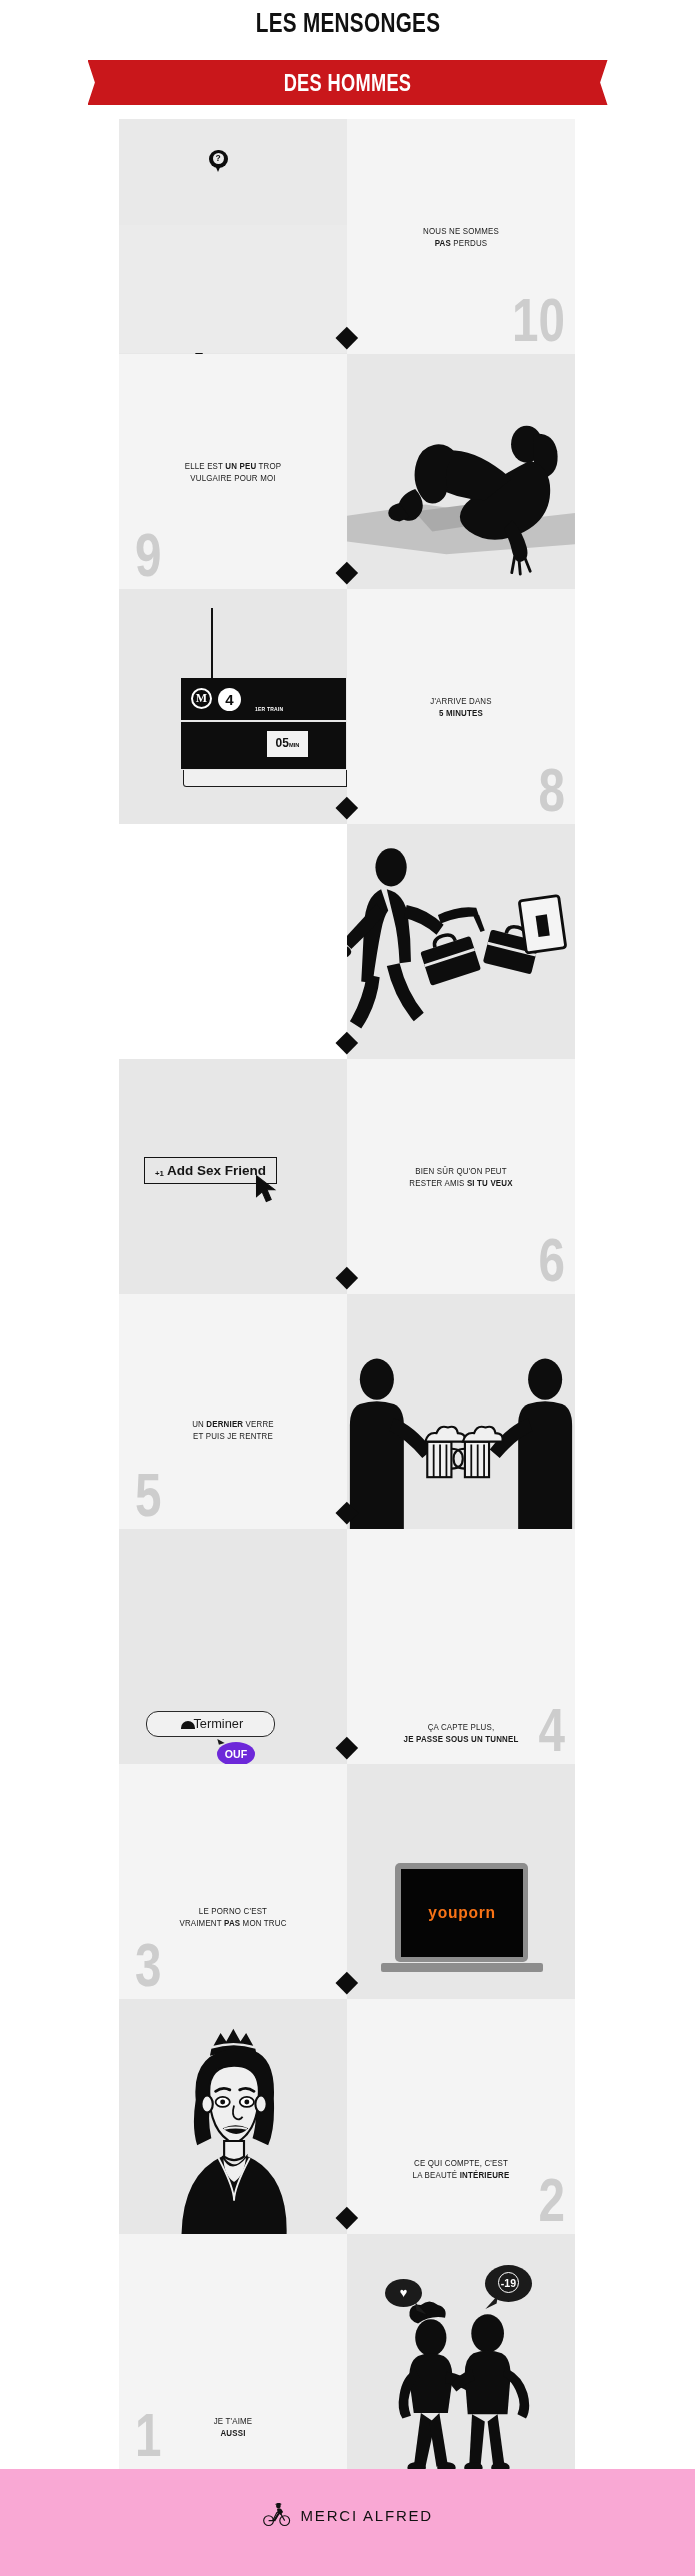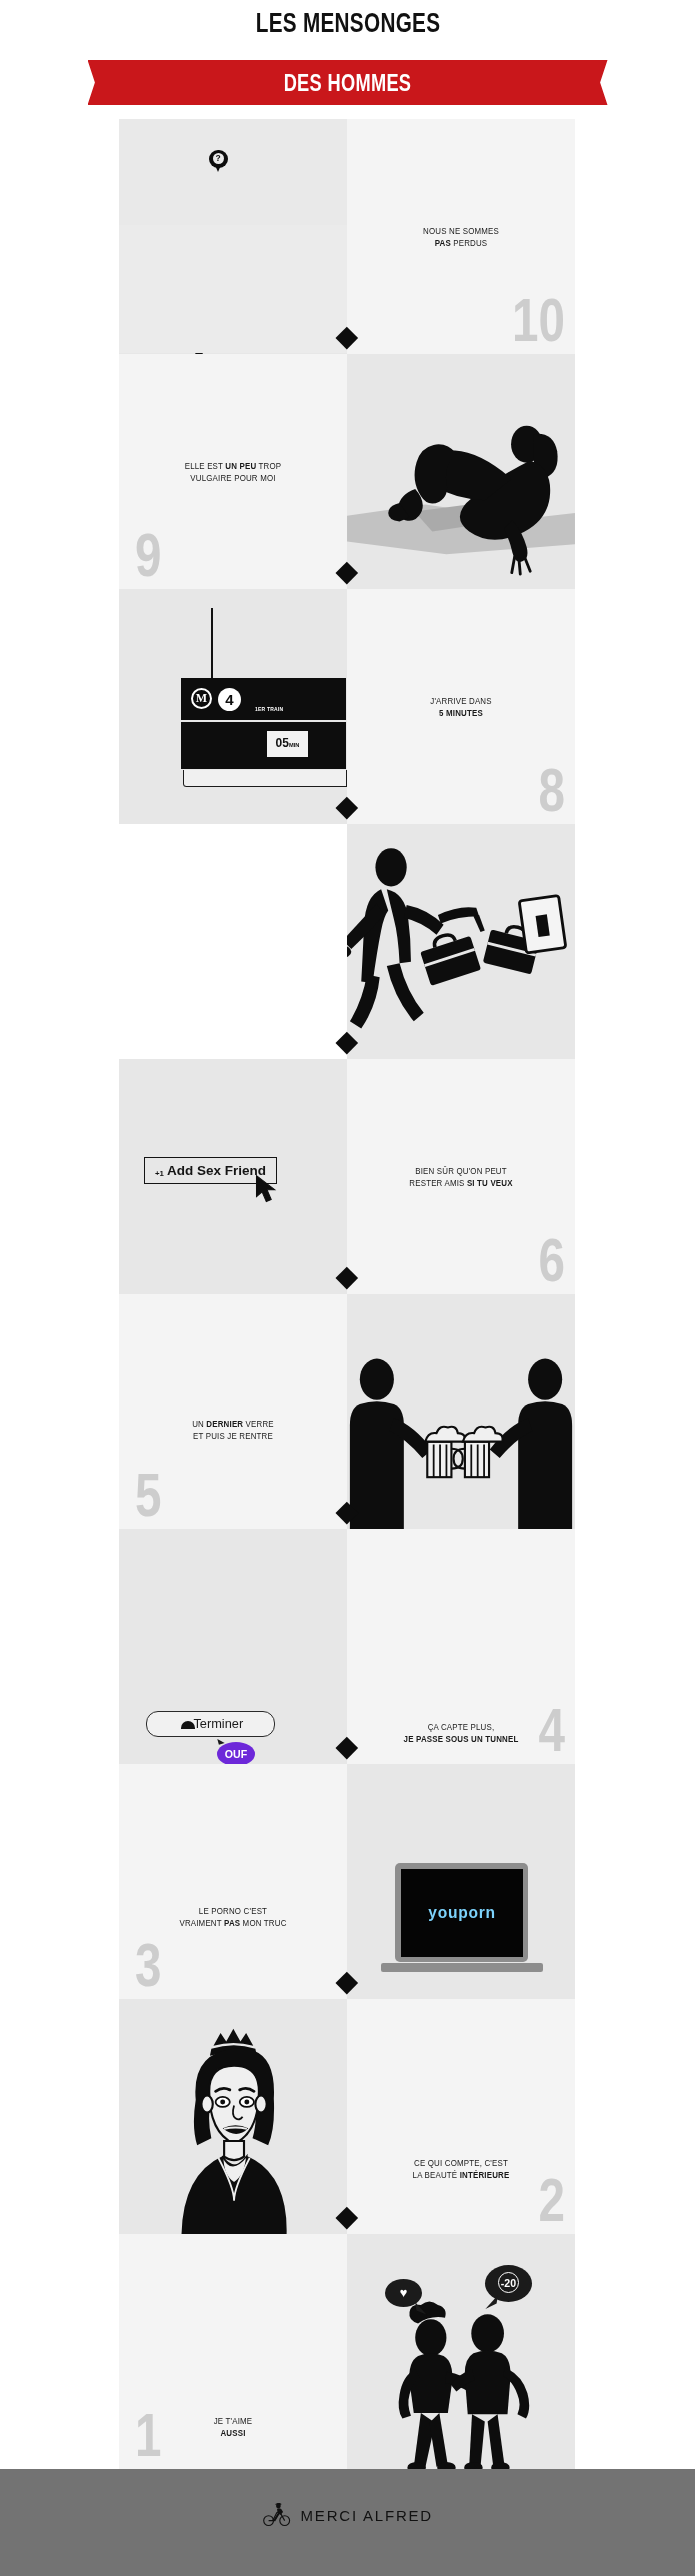--- a/index.html
+++ b/index.html
@@ -145,36 +145,36 @@
     content:""; position:absolute; left:1.4px; top:-4.3px;
     border-left:6.4px solid #191919; border-top:6.4px solid transparent;
     transform: rotate(-15deg);
   }
 
   
   .lap-body { position:absolute; background:#8d8d8d; border-radius:5px; }
   .lap-screen { position:absolute; background:#050505; }
   .lap-base { position:absolute; background:#8d8d8d; border-radius:2.1px; }
   .lap-logo {
-    position:absolute; width:100%; text-align:center; color:#7dd3fc;
+    position:absolute; width:100%; text-align:center; color:#f97316;
     font-family:"Liberation Sans Narrow","Liberation Sans",sans-serif;
     font-weight:bold; font-size:15.6px; letter-spacing:0.7px;
   }
 
   
   .sb {
     position:absolute; border-radius:50%; background:#1b1b1b; color:#fff;
     text-align:center; font-family:"Liberation Sans Narrow","Liberation Sans",sans-serif;
     font-weight:bold;
   }
 
   
   #footer {
     position:absolute; top:2469px; left:0; width:696px; height:107px;
-    background:#737373;
+    background:#f9a8d4;
     padding-left:12px;
   }
   #footer-inner {
     position:absolute; top:34px; left:0; width:696px; text-align:center;
   }
   #brand-name {
     display:inline-block; vertical-align:middle;
     font-family:"Liberation Sans","Liberation Sans",sans-serif;
     font-size:15px; letter-spacing:1.8px; color:#111111;
   }
@@ -503,21 +503,21 @@
         </svg>
 
         <div class="sb" style="left:38px; top:45px; width:37px; height:28px; line-height:28px; font-size:12.8px;">
           <span>♥</span>
         </div>
         <svg style="position:absolute; left:68px; top:68px;" width="12.8" height="14" viewBox="0 0 18 20">
           <path d="M0 0 L16 18 L2 12 Z" fill="#1b1b1b"></path>
         </svg>
 
         <div class="sb" style="left:138px; top:30.5px; width:47px; height:37px; line-height:37px; font-size:0;">
-          <span style="display:inline-block;width:21px;height:21px;border-radius:50%;border:1.8px solid #fff;line-height:20px;font-size:10.6px;vertical-align:middle;">-20</span>
+          <span style="display:inline-block;width:21px;height:21px;border-radius:50%;border:1.8px solid #fff;line-height:20px;font-size:10.6px;vertical-align:middle;">-19</span>
         </div>
         <svg style="position:absolute; left:137px; top:61px;" width="14" height="15.6" viewBox="0 0 20 22">
           <path d="M20 0 L2 20 L18 12 Z" fill="#1b1b1b"></path>
         </svg>
       </div>
     </div>
   </div>
 
 </div>
 

